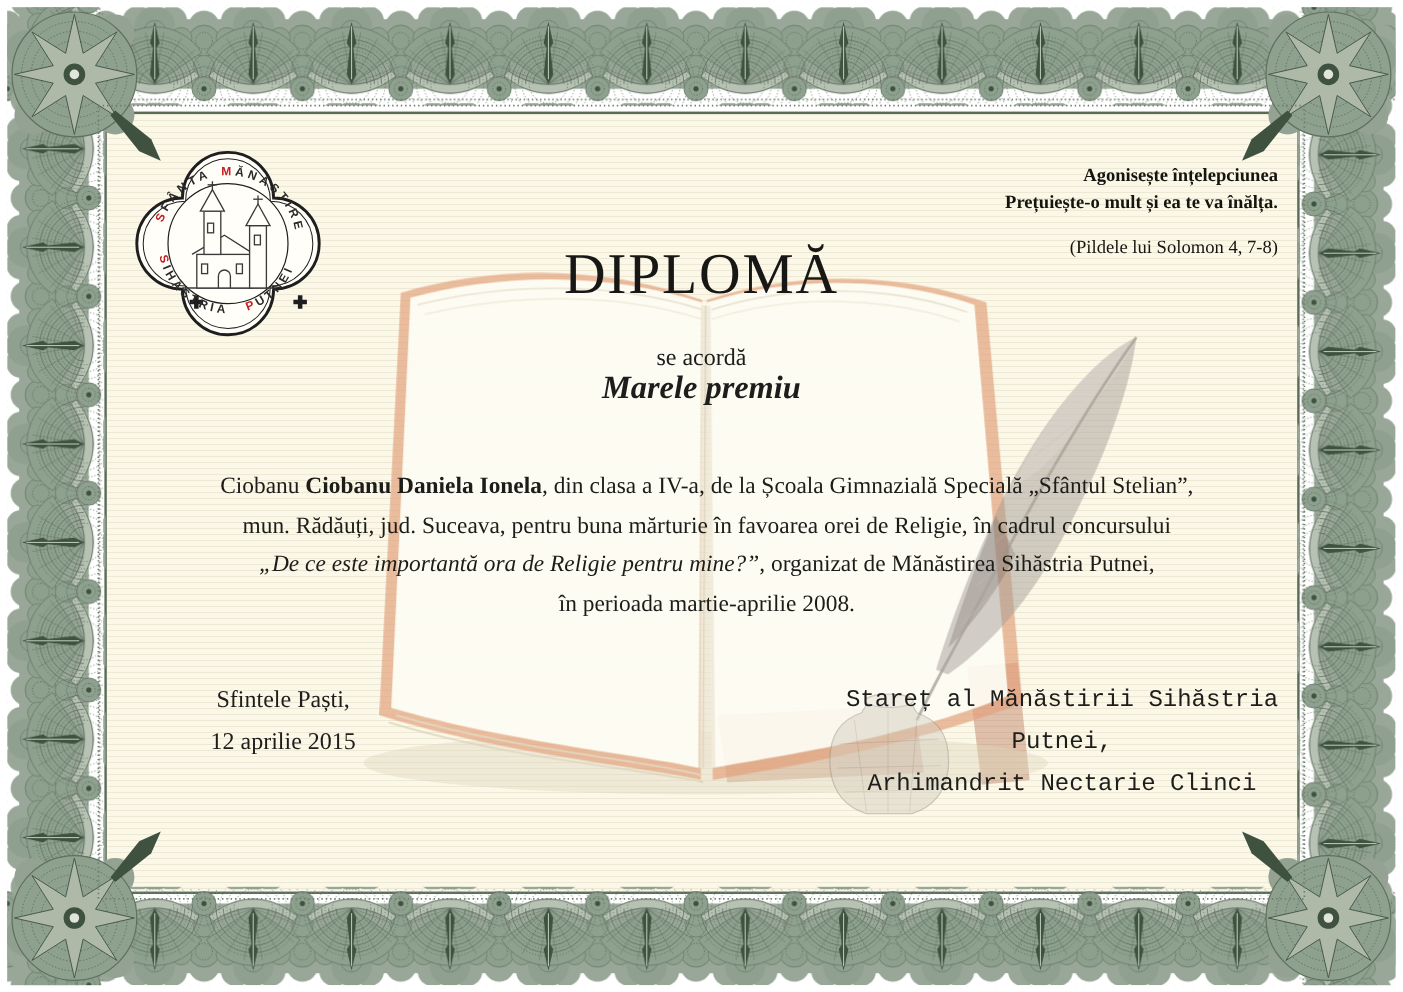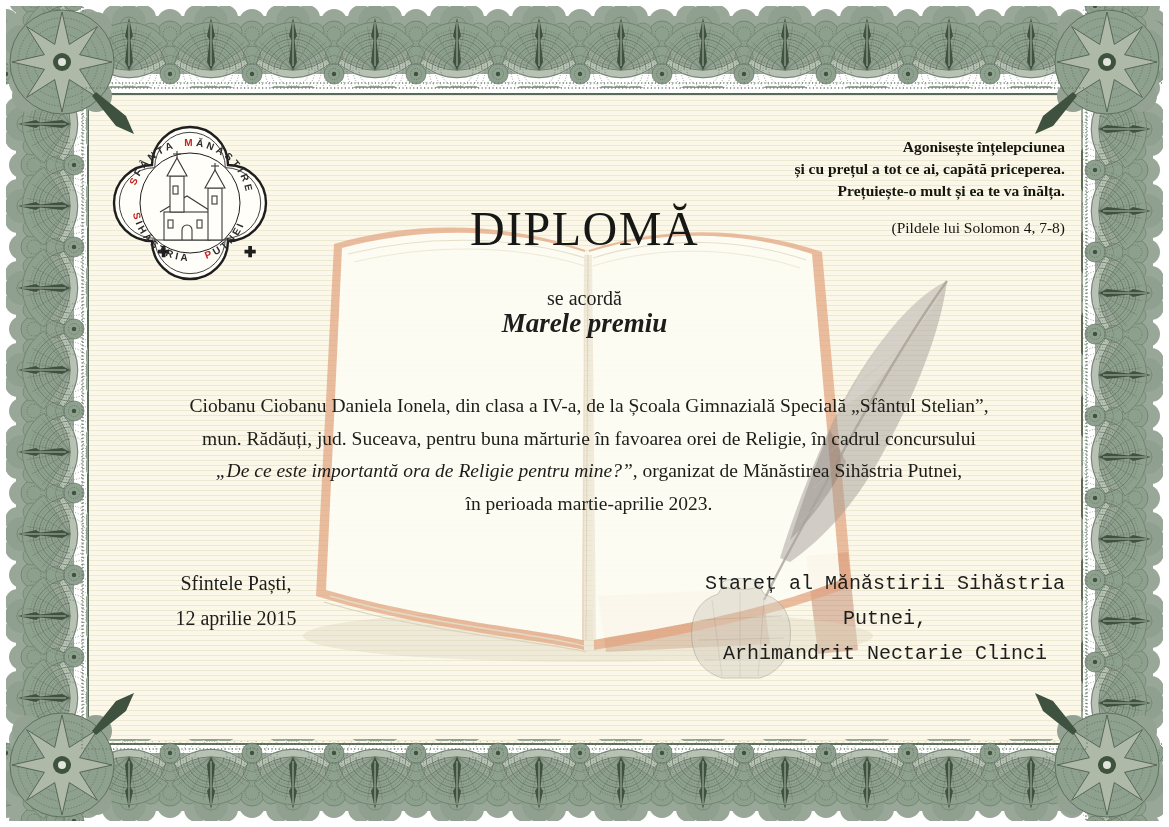--- a/index.html
+++ b/index.html
@@ -11,21 +11,21 @@
   svg.borderart{position:absolute;left:0;top:0;z-index:2;}
   svg.artwork{position:absolute;left:0;top:0;z-index:3;pointer-events:none;}
   .txt{position:absolute;z-index:4;}
   .quote{top:136px;right:104px;width:420px;text-align:right;font-weight:bold;
          font-size:15.5px;line-height:21.8px;color:#15150f;}
   .quote-ref{margin-top:16px;font-weight:normal;font-size:15.5px;}
   .title{top:201px;left:0;width:1169px;text-align:center;font-size:48px;letter-spacing:1.5px;color:#171715;}
   .acorda{top:287px;left:0;width:1169px;text-align:center;font-size:20px;}
   .premiu{top:308px;left:0;width:1169px;text-align:center;font-size:27px;font-weight:bold;font-style:italic;}
   .bodytext{top:390px;left:134px;width:910px;text-align:center;font-size:19.5px;line-height:32.6px;color:#1c1c18;}
-  .bodytext .bold{font-weight:normal;}
+  .bodytext .bold{font-weight:bold;}
   .bodytext .it{font-style:italic;}
   .dateblock{top:566px;left:126px;width:220px;text-align:center;font-size:20px;line-height:35px;}
   .sigblock{top:566px;left:700px;width:370px;text-align:center;font-size:20px;line-height:35px;font-family:Liberation Mono, monospace;}
 </style>
 </head>
 <body>
 
 <div class="cert">
 
   <div class="content"></div>
@@ -215,34 +215,33 @@
         </text>
         <text>
           <textPath href="#arcBottom" startOffset="74%" text-anchor="middle"><tspan fill="#c32222">P</tspan><tspan>UTNEI</tspan></textPath>
         </text>
       </g>
     </g>
   </svg>
 
   <div class="txt quote">
     <div>Agonisește înțelepciunea</div>
-    <div>și cu prețul a tot ce ai, capătă priceperea.</div>
     <div>Prețuiește-o mult și ea te va înălța.</div>
     <div class="quote-ref">(Pildele lui Solomon 4, 7-8)</div>
   </div>
 
   <div class="txt title">DIPLOMĂ</div>
   <div class="txt acorda">se acordă</div>
   <div class="txt premiu">Marele premiu</div>
 
   <div class="txt bodytext">
     <div><span>Ciobanu </span><span class="bold">Ciobanu Daniela Ionela</span><span>, din clasa a IV-a, de la Școala Gimnazială Specială „Sfântul Stelian”,</span></div>
     <div>mun. Rădăuți, jud. Suceava, pentru buna mărturie în favoarea orei de Religie, în cadrul concursului</div>
     <div><span class="it">„De ce este importantă ora de Religie pentru mine?”</span><span>, organizat de Mănăstirea Sihăstria Putnei,</span></div>
-    <div>în perioada martie-aprilie 2023.</div>
+    <div>în perioada martie-aprilie 2008.</div>
   </div>
 
   <div class="txt dateblock">
     <div>Sfintele Paști,</div>
     <div>12 aprilie 2015</div>
   </div>
 
   <div class="txt sigblock">
     <div>Stareț al Mănăstirii Sihăstria Putnei,</div>
     <div>Arhimandrit Nectarie Clinci</div>

